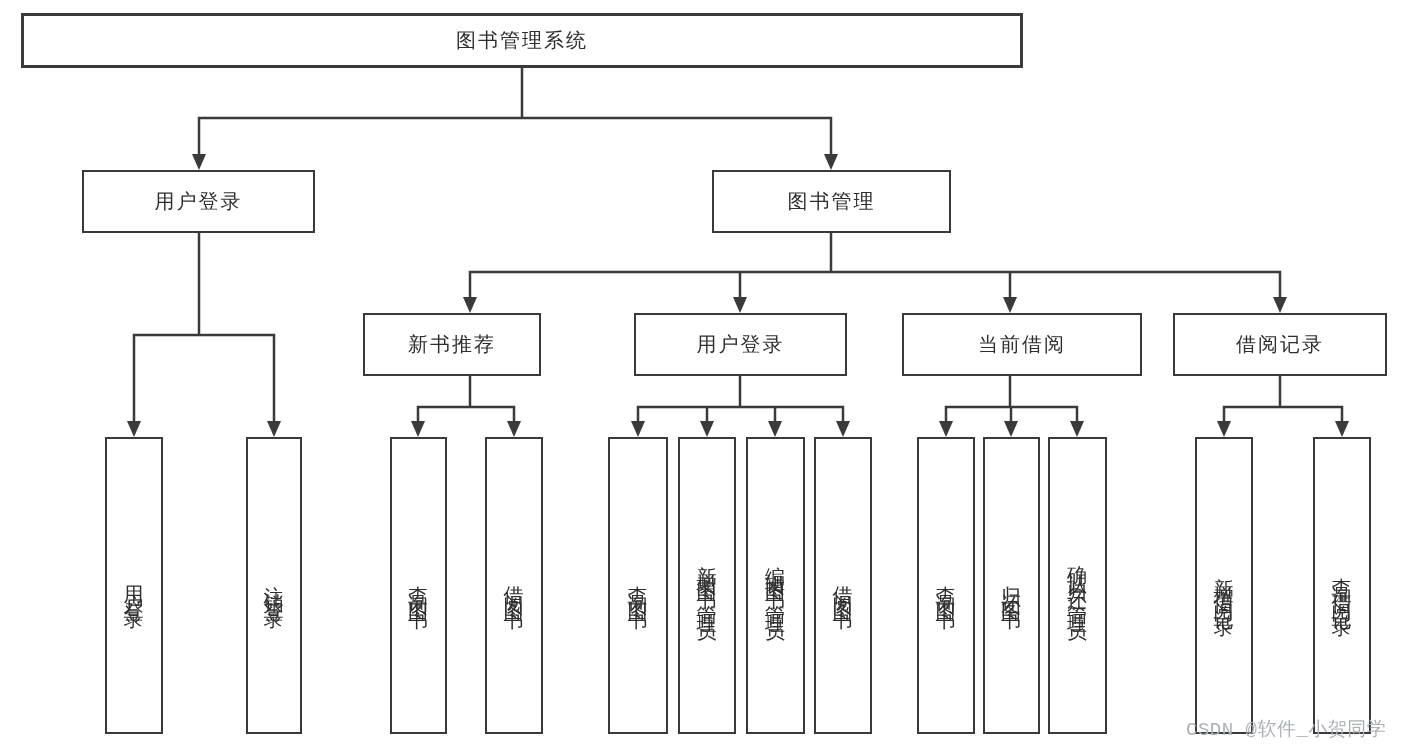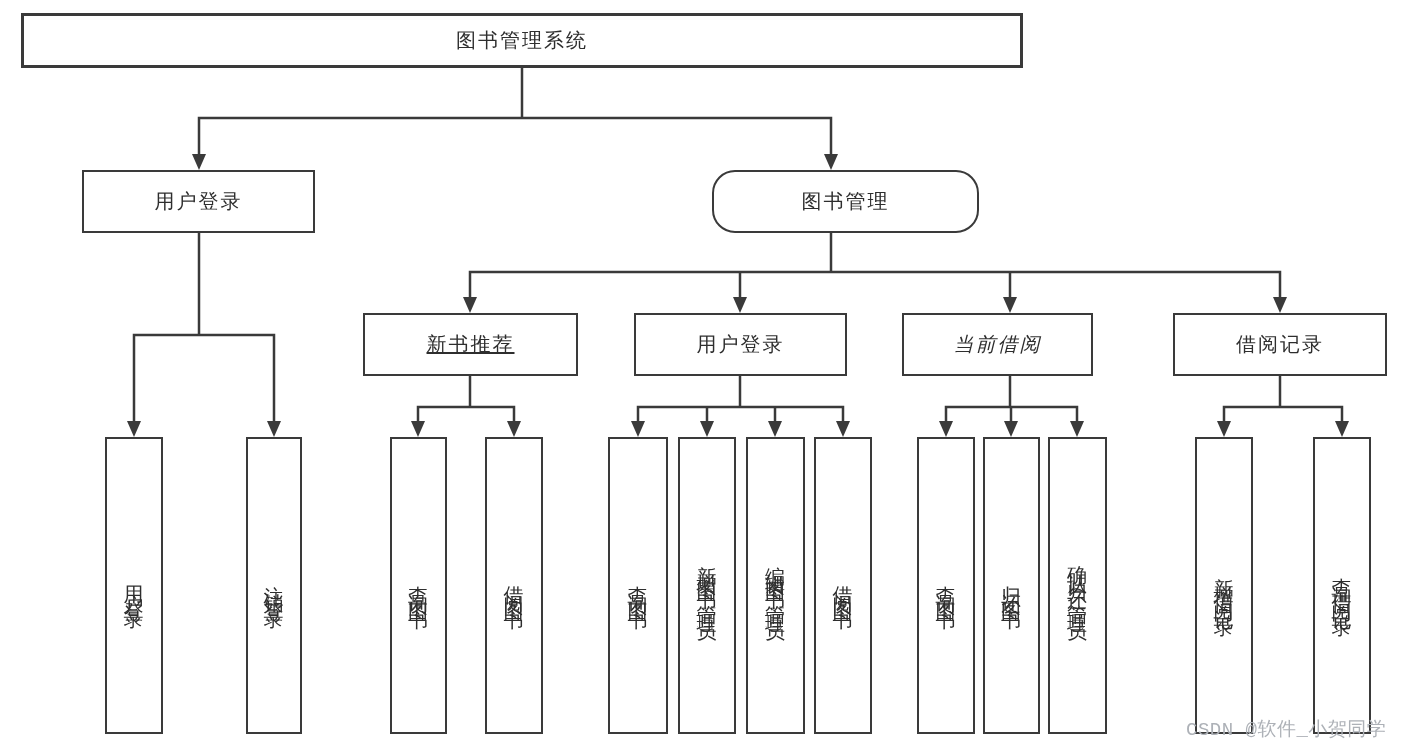--- a/index.html
+++ b/index.html
@@ -131,31 +131,31 @@
     </g>
   </svg>
 
   <div class="box h root" style="left:21px; top:13px; width:1002px; height:55px;">
     <span>图书管理系统</span>
   </div>
 
   <div class="box h" style="left:82px; top:170px; width:233px; height:63px;">
     <span>用户登录</span>
   </div>
-  <div class="box h" style="left:712px; top:170px; width:267px; height:63px;border-radius:23px;">
+  <div class="box h" style="left:712px; top:170px; width:239px; height:63px;">
     <span>图书管理</span>
   </div>
 
-  <div class="box h" style="left:363px; top:313px; width:215px; height:63px;text-decoration:underline;">
+  <div class="box h" style="left:363px; top:313px; width:178px; height:63px;">
     <span>新书推荐</span>
   </div>
   <div class="box h" style="left:634px; top:313px; width:213px; height:63px;">
     <span>用户登录</span>
   </div>
-  <div class="box h" style="left:902px; top:313px; width:191px; height:63px;font-style:italic;">
+  <div class="box h" style="left:902px; top:313px; width:240px; height:63px;">
     <span>当前借阅</span>
   </div>
   <div class="box h" style="left:1173px; top:313px; width:214px; height:63px;">
     <span>借阅记录</span>
   </div>
 
   <div class="box v" style="left:105px; top:437px; width:58px; height:297px;">
     <span>用户登录</span>
   </div>
   <div class="box v" style="left:246px; top:437px; width:56px; height:297px;">

